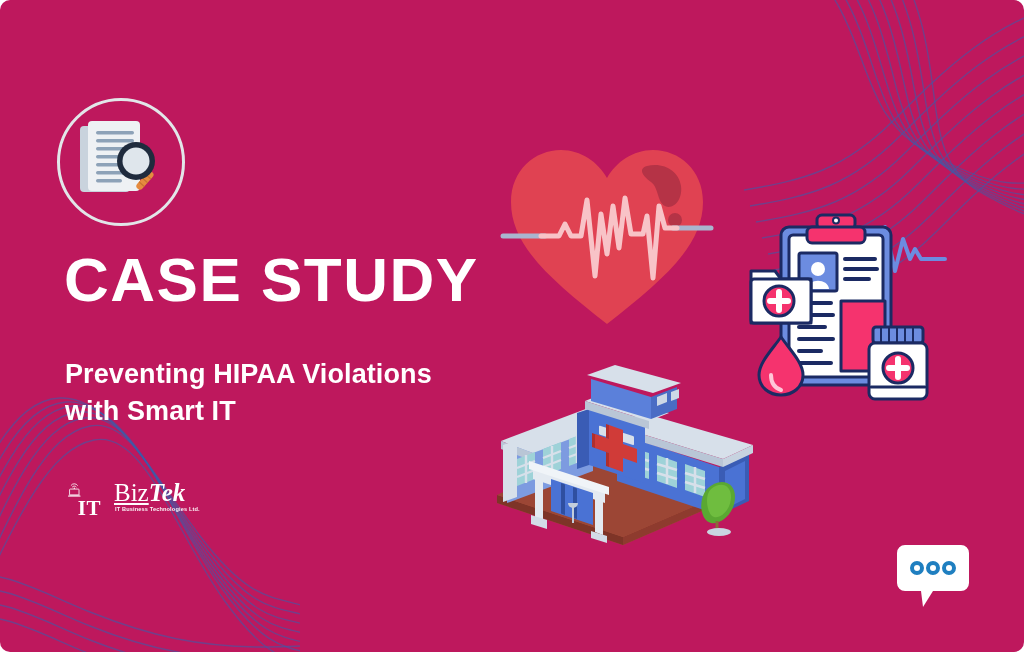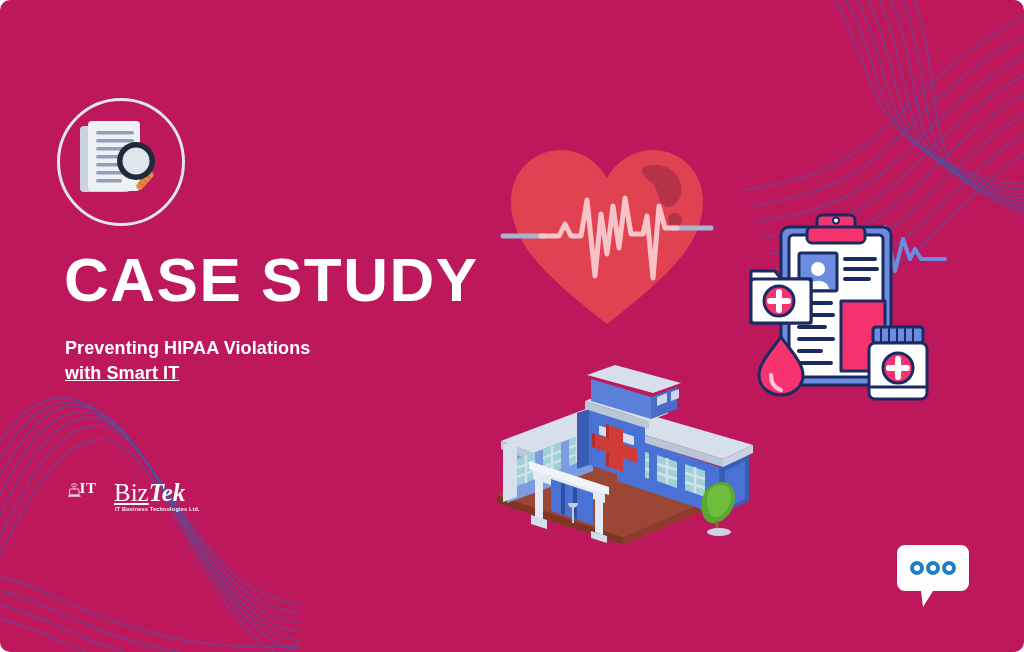--- a/index.html
+++ b/index.html
@@ -60,24 +60,24 @@
     color: #ffffff;
     font-size: 62px;
     font-weight: bold;
     letter-spacing: 1.5px;
     line-height: 1.05;
     white-space: nowrap;
   }
   .subhead {
     position: absolute;
     left: 65px;
-    top: 336px;
+    top: 356px;
     width: 430px;
     color: #ffffff;
-    font-size: 18px;
+    font-size: 27px;
     font-weight: bold;
     line-height: 1.38;
     letter-spacing: 0.1px;
   }
 
   
   .logo {
     position: absolute;
     left: 68px;
     top: 468px;
@@ -223,38 +223,38 @@
         <circle cx="60" cy="43" r="19" fill="#1f2b3d"></circle>
         <circle cx="60" cy="43" r="13.5" fill="#dfe6ec"></circle>
       </svg>
     </div>
   </div>
 
   <div class="headline">CASE STUDY</div>
 
   <div class="subhead">
     <span style="display: block;">Preventing HIPAA Violations</span>
-    <span style="display: block; text-decoration: underline;">with Smart IT</span>
+    <span style="display: block;">with Smart IT</span>
   </div>
 
   <div class="logo">
     <svg viewBox="0 0 140 54" xmlns="http://www.w3.org/2000/svg" style="position:absolute;left:0;top:0;width:44px;height:44px;">
 
       <g stroke="#ffffff" stroke-width="2.6" fill="none" stroke-linecap="round">
         <path d="M10 12 A 12 12 0 0 1 30 12"></path>
         <path d="M14 17 A 7.5 7.5 0 0 1 26 17"></path>
       </g>
       <circle cx="20" cy="21.5" r="2.2" fill="#ffffff"></circle>
 
       <rect x="5" y="24" width="30" height="19" rx="2.4" fill="none" stroke="#ffffff" stroke-width="2.6"></rect>
 
       <path d="M1.5 46.5 H38.5" stroke="#ffffff" stroke-width="3" stroke-linecap="round"></path>
       <path d="M3.5 43.5 H36.5" stroke="#ffffff" stroke-width="2.2" stroke-linecap="round"></path>
     </svg>
-    <span class="logo-mark-letters" style="position:absolute;left:7px;top:12px;width:26px;text-align:center;color:#ffffff;font-size:15px;font-weight:bold;letter-spacing:0.5px;font-family:'Liberation Serif',serif;">IT</span>
+    <span class="logo-mark-letters" style="position:absolute;left:7px;top:28px;width:26px;text-align:right;color:#ffffff;font-size:21px;font-weight:bold;letter-spacing:0.5px;font-family:'Liberation Serif',serif;">IT</span>
 
     <div class="logo-wordmark">
       <span class="logo-biz">Biz</span><span class="logo-tek">Tek</span>
     </div>
     <div class="logo-tagline">IT Business Technologies Ltd.</div>
   </div>
 
   <div class="art-heart">
     <svg viewBox="0 0 220 205" xmlns="http://www.w3.org/2000/svg">
       <path d="M110 196

